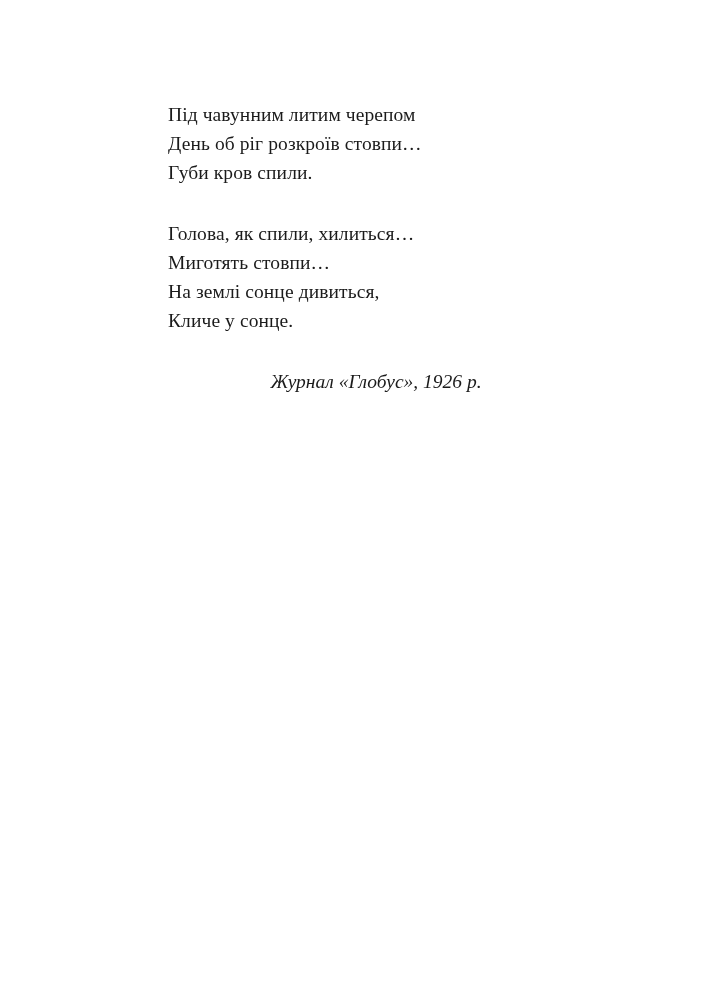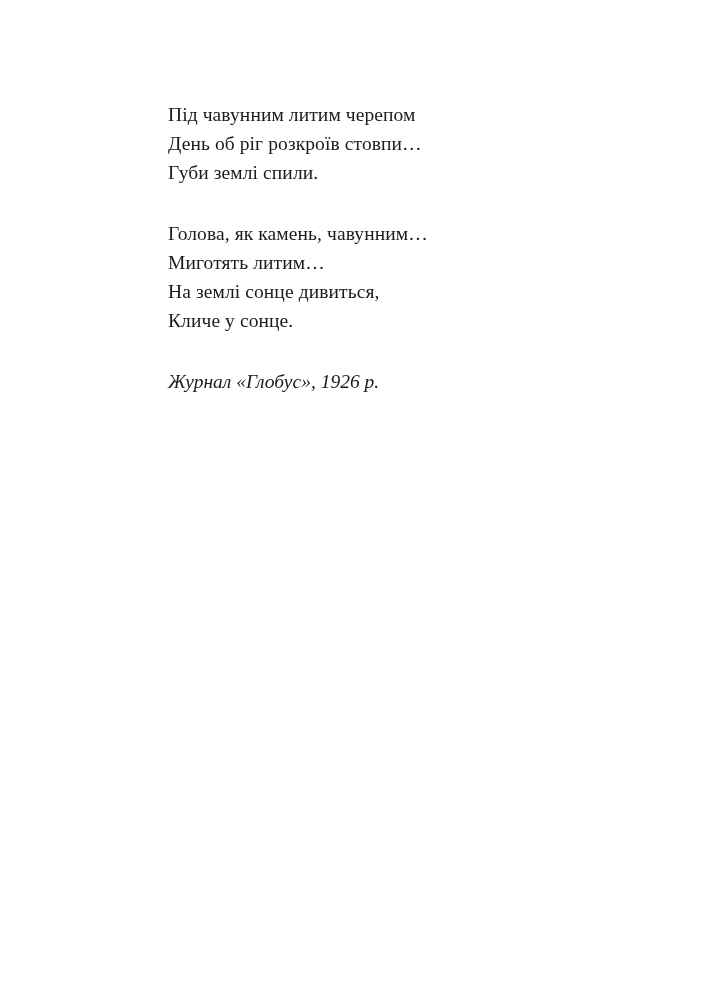--- a/index.html
+++ b/index.html
@@ -37,45 +37,45 @@
   .verse-line {
     font-family: "Liberation Serif", serif;
     font-size: 19.5px;
     line-height: 29px;
     color: #1b1b1b;
     white-space: pre-wrap;
     letter-spacing: 0.1px;
   }
   .attribution {
     margin-top: 1px;
-    text-align: left;
+    text-align: center;
     padding-right: 44px;
     font-family: "Liberation Serif", serif;
     font-style: italic;
     font-size: 19.5px;
     line-height: 29px;
     color: #1b1b1b;
   }
 </style>
 </head>
 <body>
 
 <div class="page">
 
   <div class="poem-block">
 
     <div class="stanza">
       <div class="verse-line">Під чавунним литим черепом</div>
       <div class="verse-line">День об ріг розкроїв стовпи…</div>
-      <div class="verse-line">Губи землі спили.</div>
+      <div class="verse-line">Губи кров спили.</div>
     </div>
 
     <div class="stanza">
-      <div class="verse-line">Голова, як камень, чавунним…</div>
-      <div class="verse-line">Миготять литим…</div>
+      <div class="verse-line">Голова, як спили, хилиться…</div>
+      <div class="verse-line">Миготять стовпи…</div>
       <div class="verse-line">На землі сонце дивиться,</div>
       <div class="verse-line">Кличе у сонце.</div>
     </div>
 
     <div class="attribution">Журнал «Глобус», 1926 р.</div>
 
   </div>
 
 </div>
 

